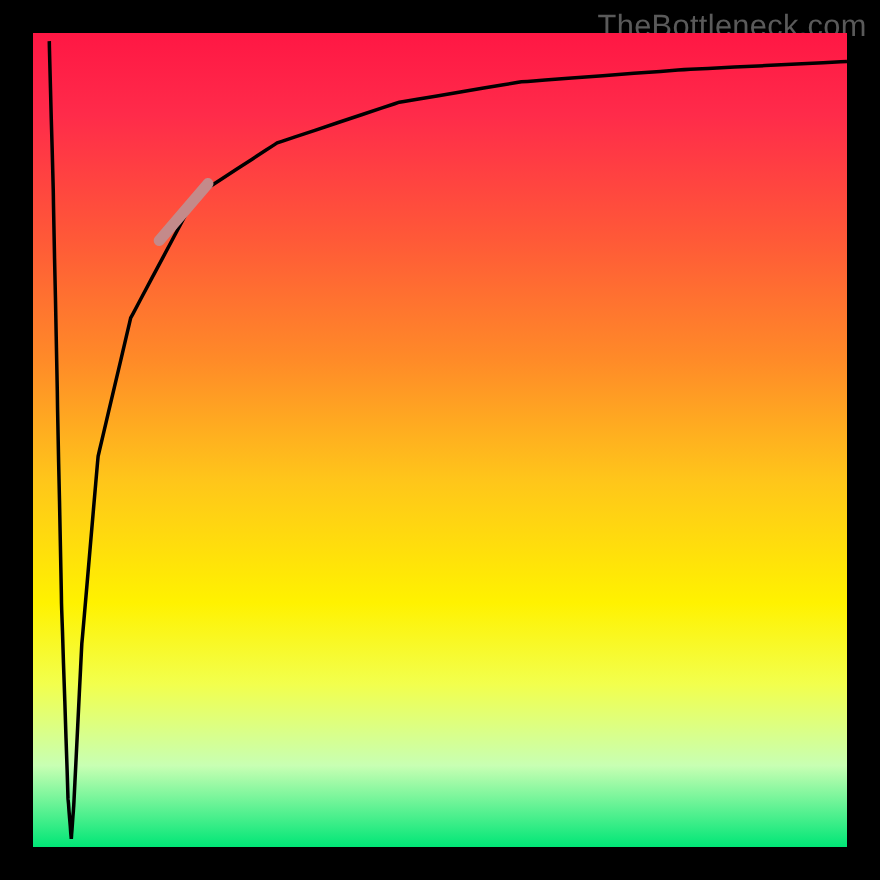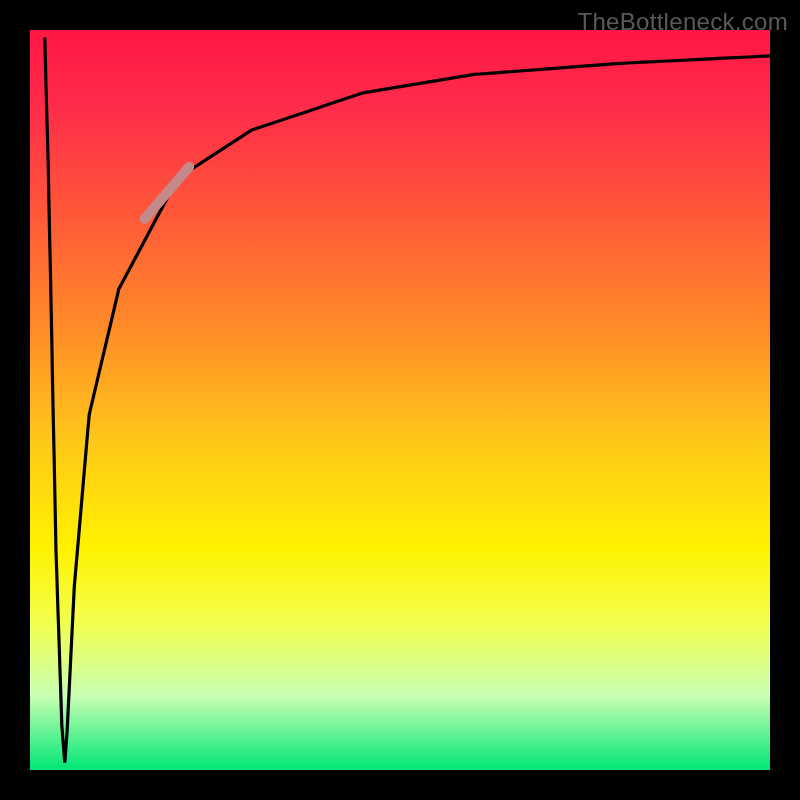--- a/index.html
+++ b/index.html
@@ -43,21 +43,21 @@
     top: 0;
     width: 740px;
     height: 740px;
     overflow: visible;
   }
   .watermark {
     position: absolute;
     top: 8px;
     right: 12px;
     color: #5a5a5a;
-    font-size: 24px;
+    font-size: 28px;
     font-weight: 400;
     letter-spacing: 0.3px;
   }
 </style>
 </head>
 <body>
 
 <div class="frame">
 
   <div class="watermark">TheBottleneck.com</div>

